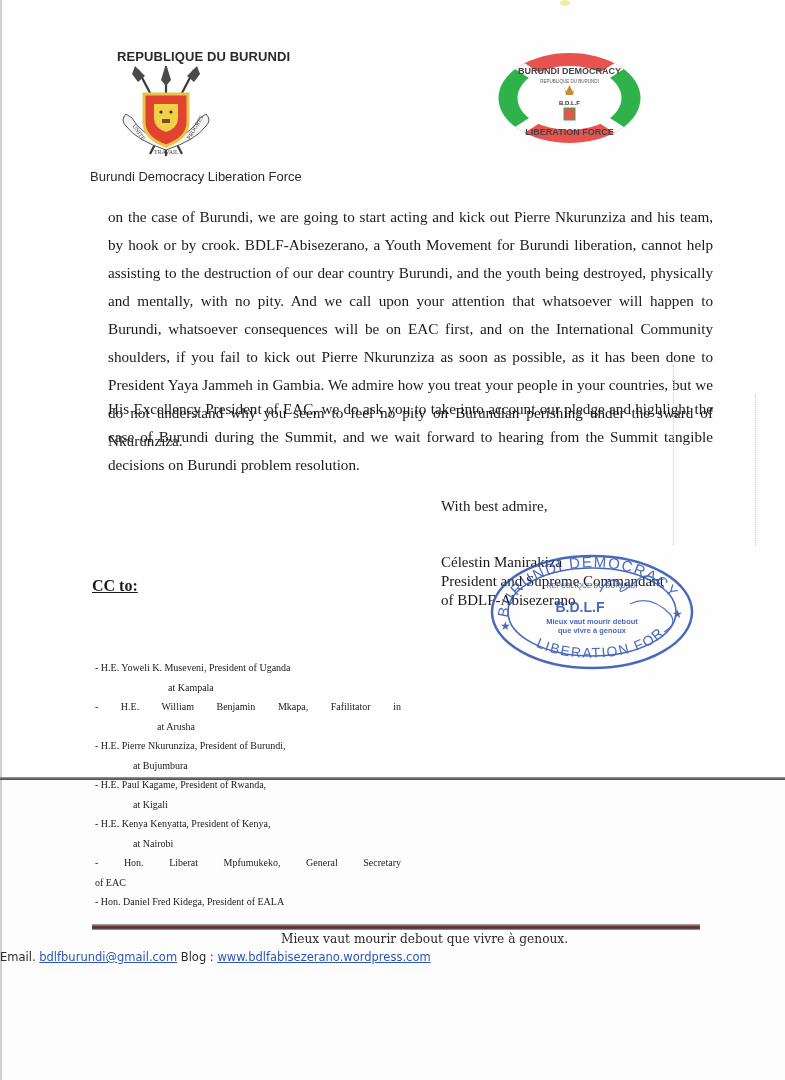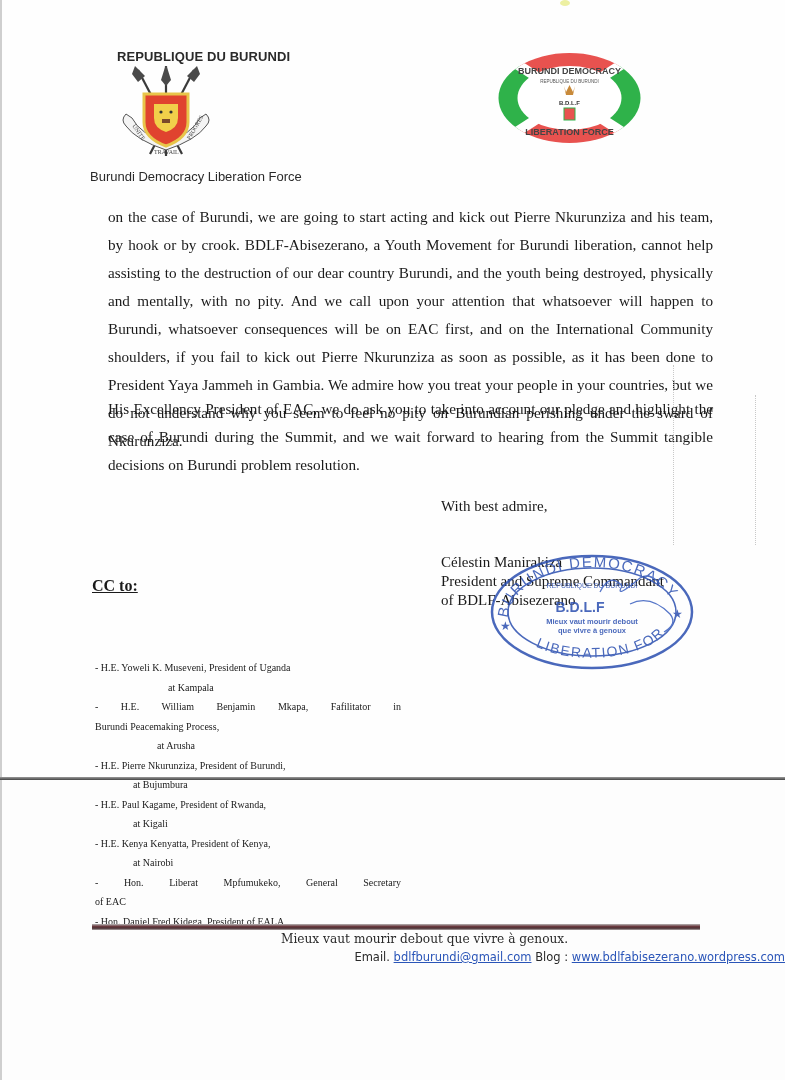--- a/index.html
+++ b/index.html
@@ -48,21 +48,21 @@
   .indent4 { padding-left: 38px; }
   .indent5 { padding-left: 38px; }
 
   .footer-rule { position: absolute; left: 92px; top: 924px; width: 608px; height: 6px;
     background: linear-gradient(#b7b7b7, #6b3a3f 40%, #4a3034 70%, #b0a8a8); }
   .footer-motto {
     position: absolute; left: 0; width: 785px; top: 932px; text-align: center;
     font-family: "DejaVu Serif", "Liberation Serif", serif; font-size: 12.2px; color: #2a2a2a; padding-left: 32px;
   }
   .footer-contact {
-    position: absolute; left: 0; width: 785px; top: 950px; text-align: right;
+    position: absolute; left: 0; width: 785px; top: 950px; text-align: left;
     font-family: "DejaVu Sans", "Liberation Sans", sans-serif; font-size: 11.5px; color: #2a2a2a;
   }
   .footer-contact a { color: #2a55b8; text-decoration: underline; }
   .dots { position: absolute; width: 1px; border-left: 1px dotted #c8c8c8; }
 </style>
 </head>
 <body>
 
 <div class="page">
   <div class="scan-shadow-left"></div>
@@ -149,21 +149,20 @@
     <text x="20" y="82" font-size="12" fill="#2b4fb0">★</text>
     <text x="192" y="70" font-size="12" fill="#2b4fb0">★</text>
     <path d="M120,44 q10,-20 22,-6 q-8,14 18,-8 q10,-6 20,6 M150,56 q20,-10 40,10 q8,10 -6,18" fill="none" stroke="#3a5fbf" stroke-width="1.3"></path>
   </svg>
 
   <div class="cc-title">CC to:</div>
   <div class="cc-list">
     <div class="line">- H.E. Yoweli K. Museveni, President of Uganda</div>
     <div class="line indent1">at Kampala</div>
     <div class="line justified">- H.E. William Benjamin Mkapa, Fafilitator in</div>
-    <div class="line">Burundi Peacemaking Process,</div>
     <div class="line indent2">at Arusha</div>
     <div class="line">- H.E. Pierre Nkurunziza, President of Burundi,</div>
     <div class="line indent3">at Bujumbura</div>
     <div class="line">- H.E. Paul Kagame, President of Rwanda,</div>
     <div class="line indent4">at Kigali</div>
     <div class="line">- H.E. Kenya Kenyatta, President of Kenya,</div>
     <div class="line indent5">at Nairobi</div>
     <div class="line justified">- Hon. Liberat Mpfumukeko, General Secretary</div>
     <div class="line">of EAC</div>
     <div class="line">- Hon. Daniel Fred Kidega, President of EALA</div>

